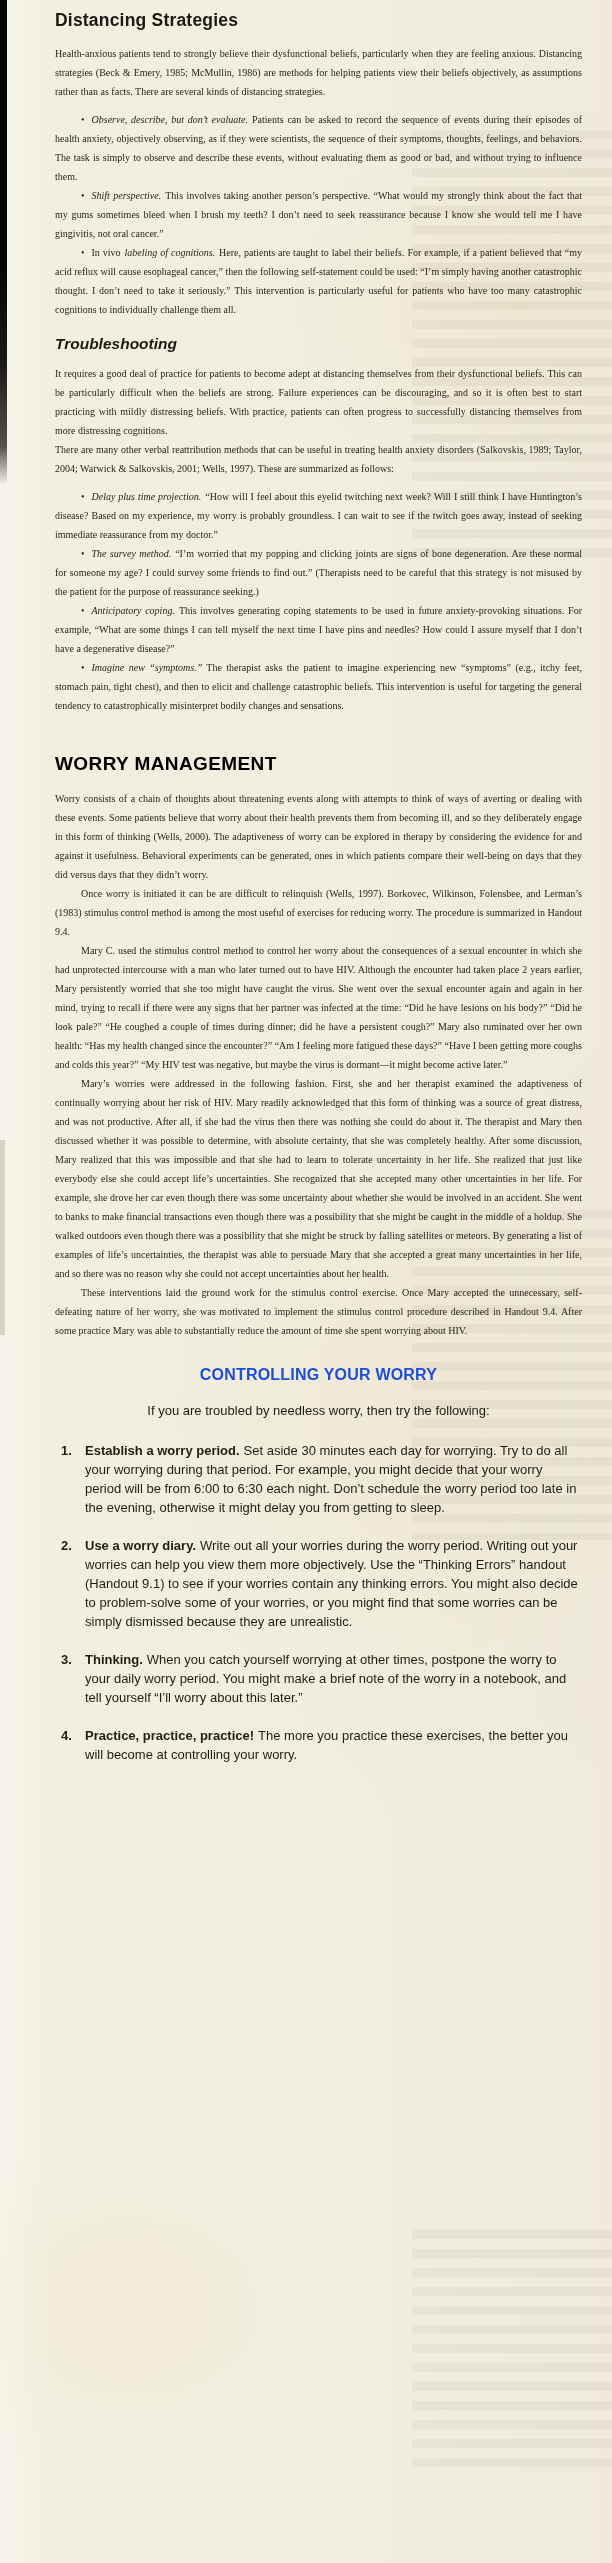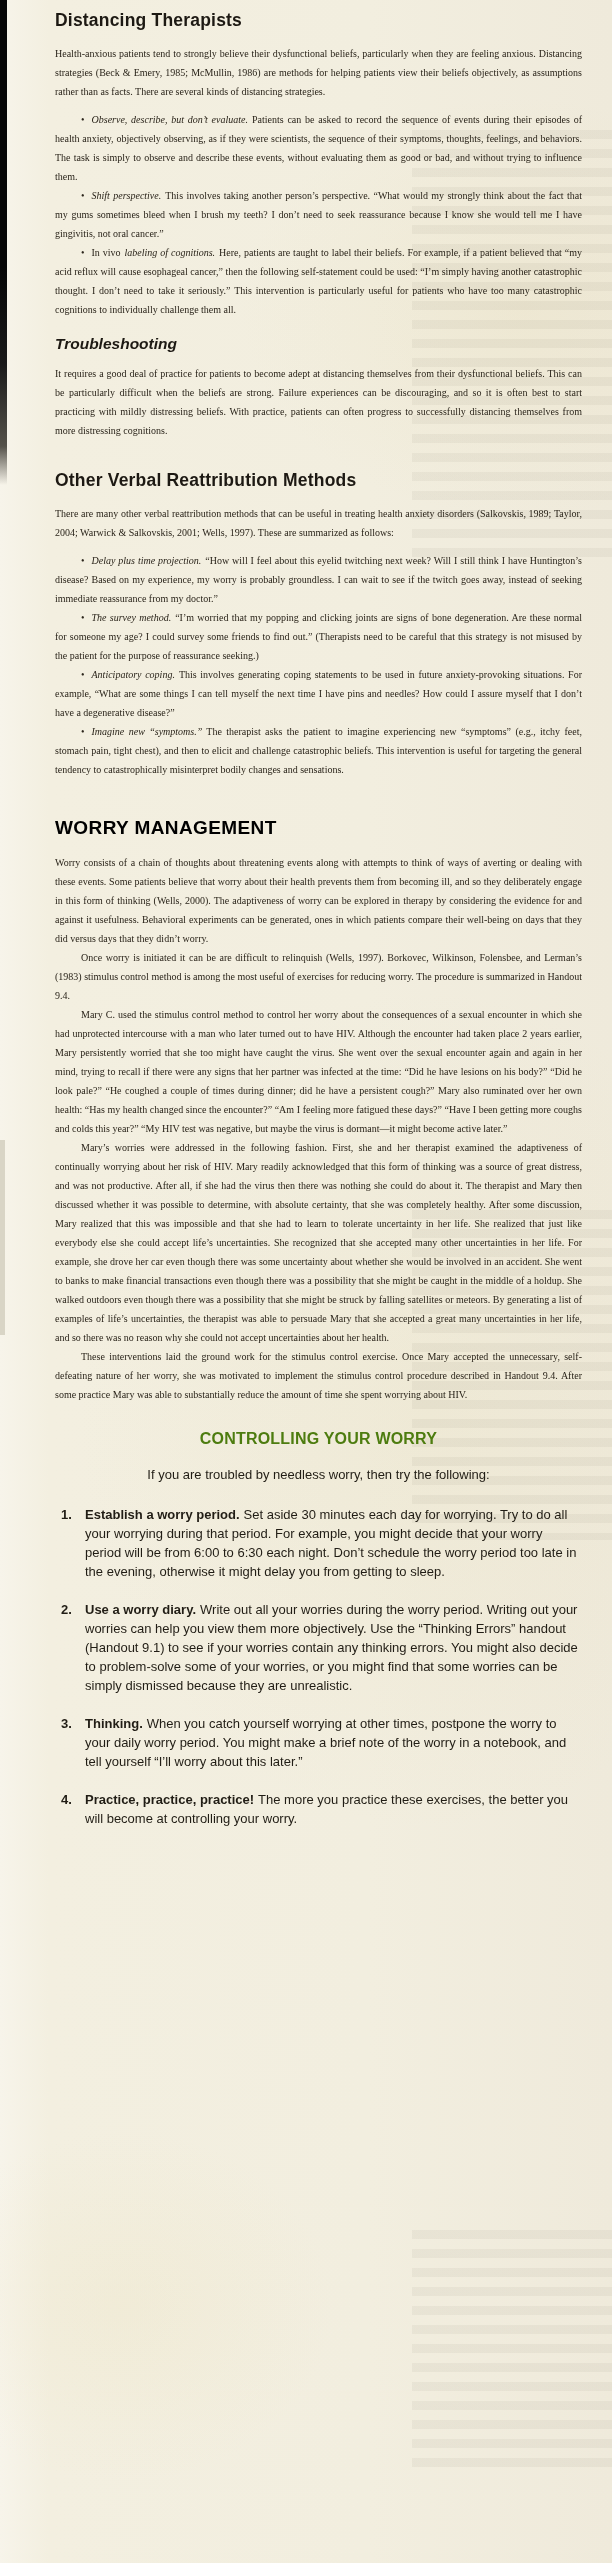--- a/index.html
+++ b/index.html
@@ -40,21 +40,21 @@
   .h-italic {
     font-family:"Liberation Sans", sans-serif; font-weight:bold; font-style:italic;
     font-size:15.5px; color:#1d1913; margin:16px 0 11px 0;
   }
   .h-caps {
     font-family:"Liberation Sans", sans-serif; font-weight:bold;
     font-size:19px; color:#000000; margin:38px 0 14px 0; letter-spacing:0.4px;
   }
   .h-center {
     font-family:"Liberation Sans", sans-serif; font-weight:bold;
-    font-size:16px; color:#4d7c0f; margin:26px 0 17px 0; text-align:center; letter-spacing:0.2px;
+    font-size:16px; color:#1d4ed8; margin:26px 0 17px 0; text-align:center; letter-spacing:0.2px;
   }
   .mt-lg { margin-top:30px; }
 
   
   p { margin:0; font-size:10px; line-height:19px; text-align:justify; }
   p.ind { text-indent:26px; }
   .bullets { margin-top:9px; }
   p.bullet { text-indent:26px; }
   .bullet-mark { margin-right:7px; }
   .pre { margin-right:4px; }
@@ -73,33 +73,32 @@
 <body>
 
 <div class="spine-shadow"></div>
 <div class="spine-faint"></div>
 <div class="ghost-lines g1"></div>
 <div class="ghost-lines g2"></div>
 <div class="ghost-lines g3"></div>
 
 <div class="page">
 
-  <h3 class="h-sans">Distancing Therapists</h3>
+  <h3 class="h-sans">Distancing Strategies</h3>
   <p>Health-anxious patients tend to strongly believe their dysfunctional beliefs, particularly when they are feeling anxious. Distancing strategies (Beck &amp; Emery, 1985; McMullin, 1986) are methods for helping patients view their beliefs objectively, as assumptions rather than as facts. There are several kinds of distancing strategies.</p>
 
   <div class="bullets">
     <p class="bullet"><span class="bullet-mark">•</span><span class="pre"></span><i class="lead">Observe, describe, but don’t evaluate.</i><span>Patients can be asked to record the sequence of events during their episodes of health anxiety, objectively observing, as if they were scientists, the sequence of their symptoms, thoughts, feelings, and behaviors. The task is simply to observe and describe these events, without evaluating them as good or bad, and without trying to influence them.</span></p>
     <p class="bullet"><span class="bullet-mark">•</span><span class="pre"></span><i class="lead">Shift perspective.</i><span>This involves taking another person’s perspective. “What would my strongly think about the fact that my gums sometimes bleed when I brush my teeth? I don’t need to seek reassurance because I know she would tell me I have gingivitis, not oral cancer.”</span></p>
     <p class="bullet"><span class="bullet-mark">•</span><span class="pre">In vivo</span><i class="lead">labeling of cognitions.</i><span>Here, patients are taught to label their beliefs. For example, if a patient believed that “my acid reflux will cause esophageal cancer,” then the following self-statement could be used: “I’m simply having another catastrophic thought. I don’t need to take it seriously.” This intervention is particularly useful for patients who have too many catastrophic cognitions to individually challenge them all.</span></p>
   </div>
 
   <h4 class="h-italic">Troubleshooting</h4>
   <p>It requires a good deal of practice for patients to become adept at distancing themselves from their dysfunctional beliefs. This can be particularly difficult when the beliefs are strong. Failure experiences can be discouraging, and so it is often best to start practicing with mildly distressing beliefs. With practice, patients can often progress to successfully distancing themselves from more distressing cognitions.</p>
 
-  <h3 class="h-sans mt-lg">Other Verbal Reattribution Methods</h3>
   <p>There are many other verbal reattribution methods that can be useful in treating health anxiety disorders (Salkovskis, 1989; Taylor, 2004; Warwick &amp; Salkovskis, 2001; Wells, 1997). These are summarized as follows:</p>
 
   <div class="bullets">
     <p class="bullet"><span class="bullet-mark">•</span><span class="pre"></span><i class="lead">Delay plus time projection.</i><span>“How will I feel about this eyelid twitching next week? Will I still think I have Huntington’s disease? Based on my experience, my worry is probably groundless. I can wait to see if the twitch goes away, instead of seeking immediate reassurance from my doctor.”</span></p>
     <p class="bullet"><span class="bullet-mark">•</span><span class="pre"></span><i class="lead">The survey method.</i><span>“I’m worried that my popping and clicking joints are signs of bone degeneration. Are these normal for someone my age? I could survey some friends to find out.” (Therapists need to be careful that this strategy is not misused by the patient for the purpose of reassurance seeking.)</span></p>
     <p class="bullet"><span class="bullet-mark">•</span><span class="pre"></span><i class="lead">Anticipatory coping.</i><span>This involves generating coping statements to be used in future anxiety-provoking situations. For example, “What are some things I can tell myself the next time I have pins and needles? How could I assure myself that I don’t have a degenerative disease?”</span></p>
     <p class="bullet"><span class="bullet-mark">•</span><span class="pre"></span><i class="lead">Imagine new “symptoms.”</i><span>The therapist asks the patient to imagine experiencing new “symptoms” (e.g., itchy feet, stomach pain, tight chest), and then to elicit and challenge catastrophic beliefs. This intervention is useful for targeting the general tendency to catastrophically misinterpret bodily changes and sensations.</span></p>
   </div>
 
   <h2 class="h-caps">WORRY MANAGEMENT</h2>

